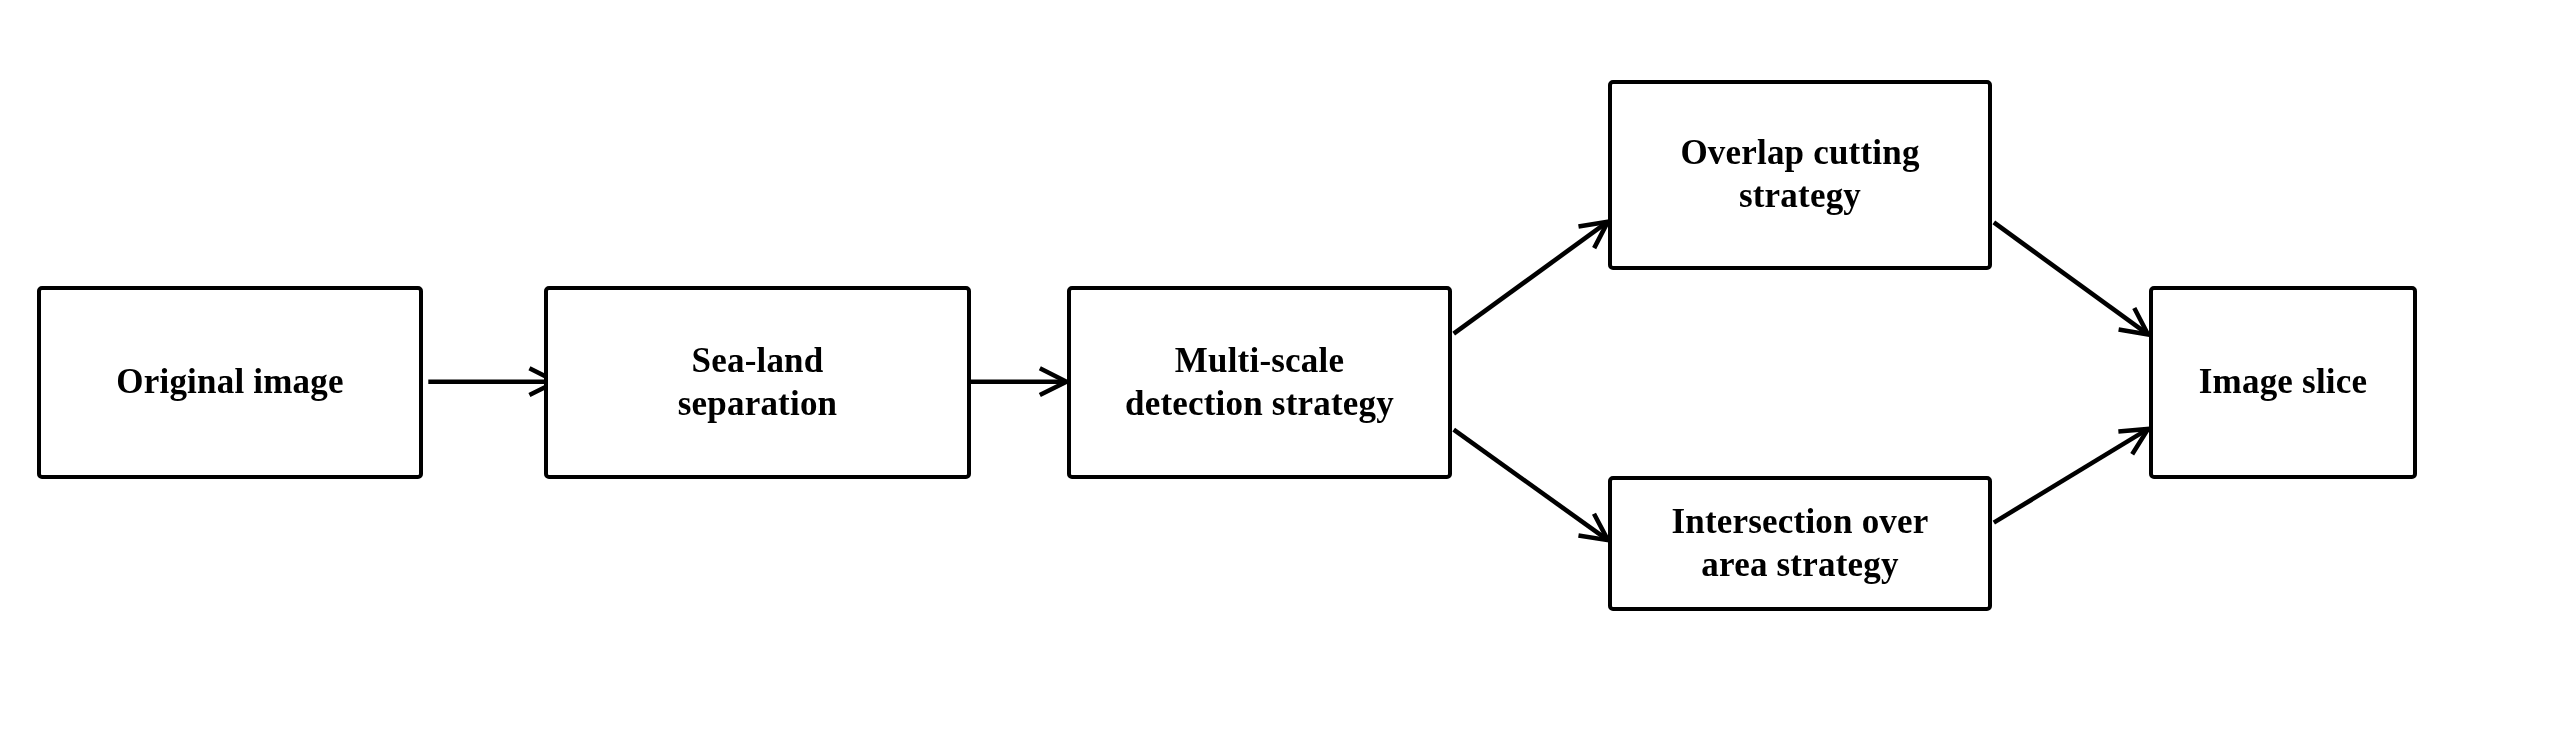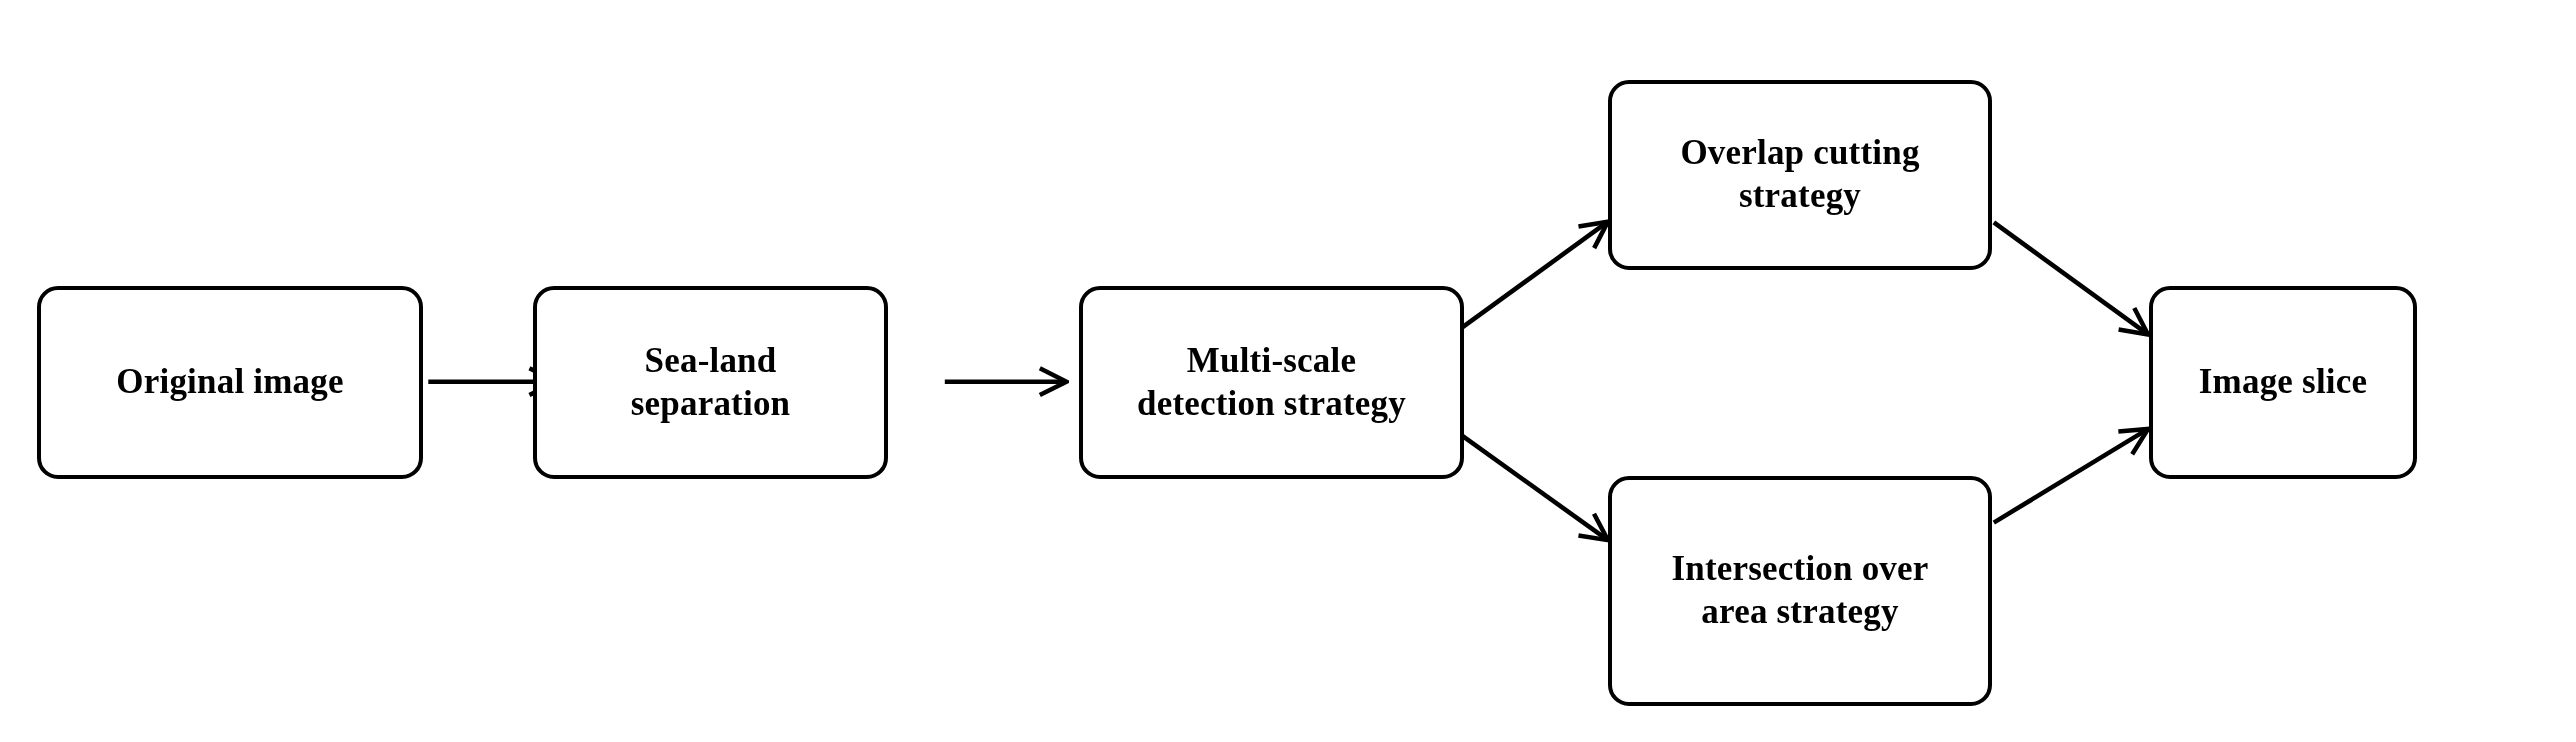--- a/index.html
+++ b/index.html
@@ -23,21 +23,21 @@
     top: 0;
     width: 2576px;
     height: 742px;
     pointer-events: none;
   }
   .node {
     position: absolute;
     box-sizing: border-box;
     background: #ffffff;
     border: 4.6px solid #000000;
-    border-radius: 21px;
+    border-radius: 5px;
     display: flex;
     align-items: center;
     justify-content: center;
     text-align: center;
     z-index: 2;
   }
   .node-label {
     font-weight: bold;
     font-size: 35px;
     line-height: 1.22;
@@ -65,36 +65,36 @@
         <line x1="1908" y1="564" x2="2109" y2="708" stroke="#000000" marker-end="url(#arrow-open-v)"></line>
         <line x1="2617" y1="292" x2="2818" y2="438" stroke="#000000" marker-end="url(#arrow-open-v)"></line>
         <line x1="2617" y1="686" x2="2818" y2="564" stroke="#000000" marker-end="url(#arrow-open-v)"></line>
       </g>
   </svg>
 
   <div class="node" style="left: 37px; top: 286px; width: 386px; height: 193px; border-color: rgb(0, 0, 0);">
     <span class="node-label">Original image</span>
   </div>
 
-  <div class="node" style="left: 533px; top: 286px; width: 355px; height: 193px; border-color: rgb(0, 0, 0);">
+  <div class="node" style="left: 544px; top: 286px; width: 427px; height: 193px; border-color: rgb(0, 0, 0);">
     <span class="node-label">Sea-land
 separation</span>
   </div>
 
-  <div class="node" style="left: 1067px; top: 286px; width: 385px; height: 193px; border-color: rgb(0, 0, 0); margin-left: 12px;">
+  <div class="node" style="left: 1067px; top: 286px; width: 385px; height: 193px; border-color: rgb(0, 0, 0);">
     <span class="node-label">Multi-scale
 detection strategy</span>
   </div>
 
   <div class="node" style="left: 1608px; top: 80px; width: 384px; height: 190px; border-color: rgb(0, 0, 0);">
     <span class="node-label">Overlap cutting
 strategy</span>
   </div>
 
-  <div class="node" style="left: 1608px; top: 476px; width: 384px; height: 230px; border-color: rgb(0, 0, 0);">
+  <div class="node" style="left: 1608px; top: 476px; width: 384px; height: 135px; border-color: rgb(0, 0, 0);">
     <span class="node-label">Intersection over
 area strategy</span>
   </div>
 
   <div class="node" style="left: 2149px; top: 286px; width: 268px; height: 193px; border-color: rgb(0, 0, 0);">
     <span class="node-label">Image slice</span>
   </div>
 
 </div>
 

